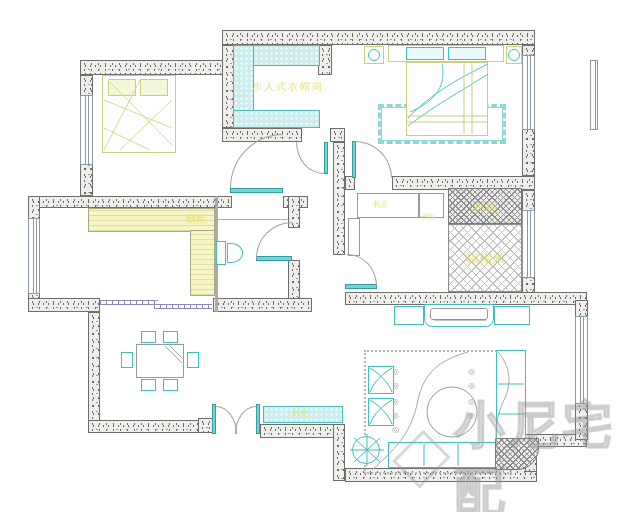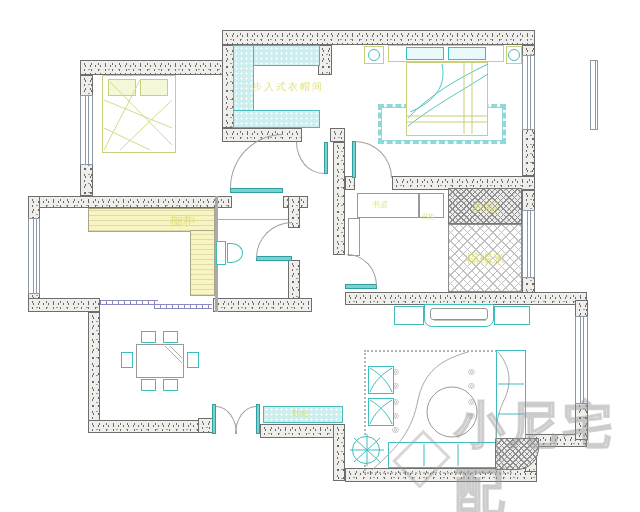--- a/index.html
+++ b/index.html
@@ -89,21 +89,21 @@
   <div class="abs wall" style="left:333px;top:424px;width:12px;height:57px"></div>
   <div class="abs wall" style="left:345px;top:468px;width:192px;height:14px"></div>
   <div class="abs wall" style="left:525px;top:442px;width:12px;height:30px"></div>
   <div class="abs wall" style="left:525px;top:434px;width:62px;height:13px"></div>
   <div class="abs wall" style="left:575px;top:300px;width:13px;height:140px"></div>
   <div class="abs winV" style="left:575px;top:316px;width:13px;height:88px"></div>
   <div class="abs winV" style="left:590px;top:60px;width:8px;height:70px"></div>
 
   <div class="abs counter" style="left:88px;top:208px;width:127px;height:24px"></div>
   <div class="abs counter" style="left:190px;top:230px;width:25px;height:66px"></div>
-  <div class="abs lbl" style="left:170px;top:214px;font-size:13px">橱柜</div>
+  <div class="abs lbl" style="left:186px;top:214px;font-size:10px">橱柜</div>
   <div class="abs rail" style="left:100px;top:300px;width:58px;height:5px"></div>
   <div class="abs rail" style="left:154px;top:304px;width:58px;height:5px"></div>
 
   <div class="abs dotC" style="left:233px;top:45px;width:87px;height:21px"></div>
   <div class="abs dotC" style="left:233px;top:45px;width:21px;height:83px"></div>
   <div class="abs dotC" style="left:233px;top:110px;width:87px;height:18px"></div>
   <div class="abs lbl" style="left:252px;top:82px;letter-spacing:2px;font-size:10px">步入式衣帽间</div>
 
   <div class="abs furnY" style="left:102px;top:75px;width:74px;height:78px"></div>
   <div class="abs pillowY" style="left:108px;top:79px;width:28px;height:17px"></div>

